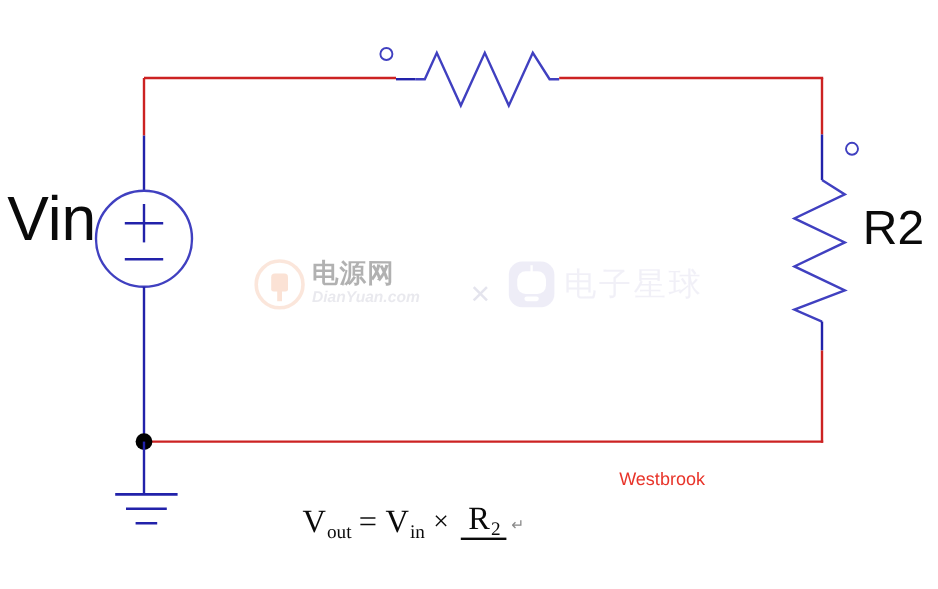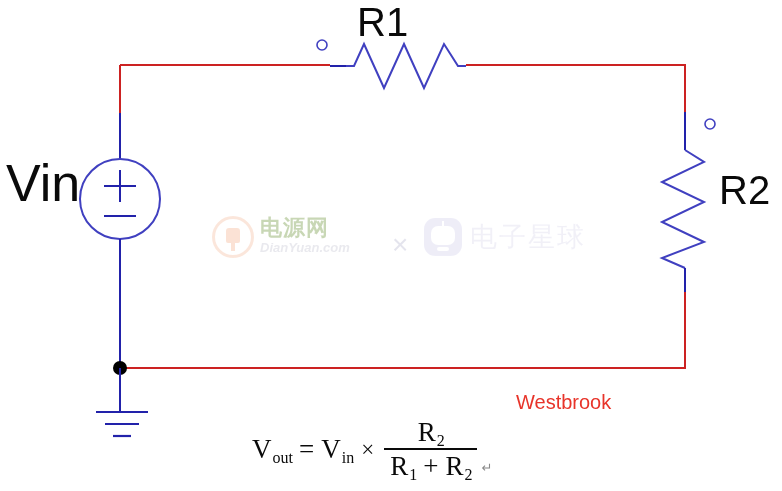--- a/index.html
+++ b/index.html
@@ -42,21 +42,21 @@
     font-size: 40px;
   }
   #label-r2 {
     left: 719px;
     top: 170px;
     font-size: 40px;
   }
   #label-author {
     left: 516px;
     top: 392px;
-    font-size: 20px;
+    font-size: 15px;
     color: #e8342a;
     font-family: "Liberation Sans", sans-serif;
   }
   
   #formula {
     position: absolute;
     left: 252px;
     top: 419px;
     display: flex;
     align-items: center;
@@ -148,21 +148,21 @@
     background: #f2a377;
   }
   #wm-dy-text {
     margin-left: 6px;
     display: flex;
     flex-direction: column;
   }
   #wm-dy-cn {
     font-size: 22px;
     font-weight: bold;
-    color: #4d7c0f;
+    color: #000000;
     letter-spacing: 1px;
     line-height: 1;
   }
   #wm-dy-en {
     font-size: 13px;
     font-style: italic;
     font-weight: bold;
     color: #b8b8c8;
     line-height: 1.4;
   }
@@ -300,21 +300,20 @@
     <g>
       <path d="M120 368 L120 412" stroke="#2222aa" stroke-width="2" fill="none"></path>
       <path d="M96 412 L148 412" stroke="#2222aa" stroke-width="2.2" fill="none"></path>
       <path d="M105 424 L139 424" stroke="#2222aa" stroke-width="2.2" fill="none"></path>
       <path d="M113 436 L131 436" stroke="#2222aa" stroke-width="2.2" fill="none"></path>
     </g>
   </svg>
 
   <div class="lbl" id="label-vin">Vin</div>
 
-  <div class="lbl" id="label-r1">R1</div>
 
   <div class="lbl" id="label-r2">R2</div>
 
   <div class="lbl" id="label-author">Westbrook</div>
 
   <div id="formula">
     <span class="term">
       <span>V</span>
         <span class="sub">out</span>
     </span>
@@ -322,23 +321,20 @@
     <span class="term">
       <span>V</span>
         <span class="sub">in</span>
     </span>
     <span class="times">×</span>
     <span class="frac">
       <span class="num">
         <span>R</span><span class="sub">2</span>
       </span>
       <span class="bar"></span>
-      <span class="den">
-        <span>R</span><span class="sub">1</span><span class="op">+</span><span>R</span><span class="sub">2</span>
-      </span>
     </span>
     <span class="pilcrow">↵</span>
   </div>
 
   <div class="wm" id="watermark-dianyuan">
     <div id="wm-dy-icon"></div>
     <div id="wm-dy-text">
       <span id="wm-dy-cn">电源网</span>
       <span id="wm-dy-en">DianYuan.com</span>
     </div>

